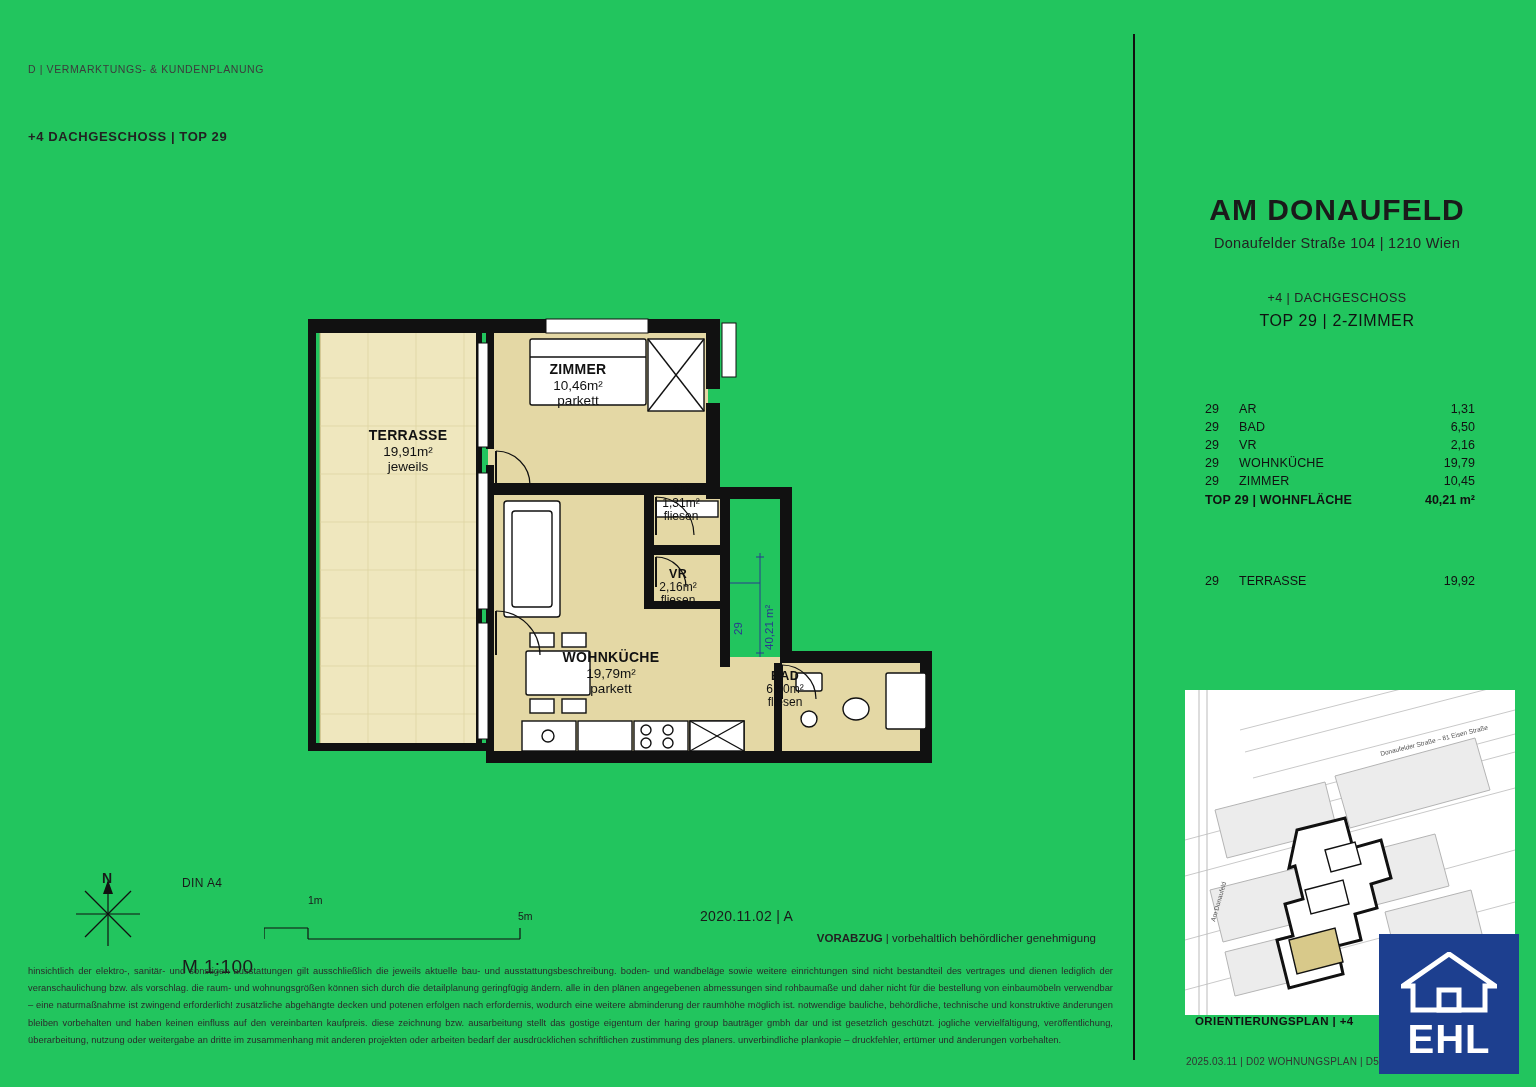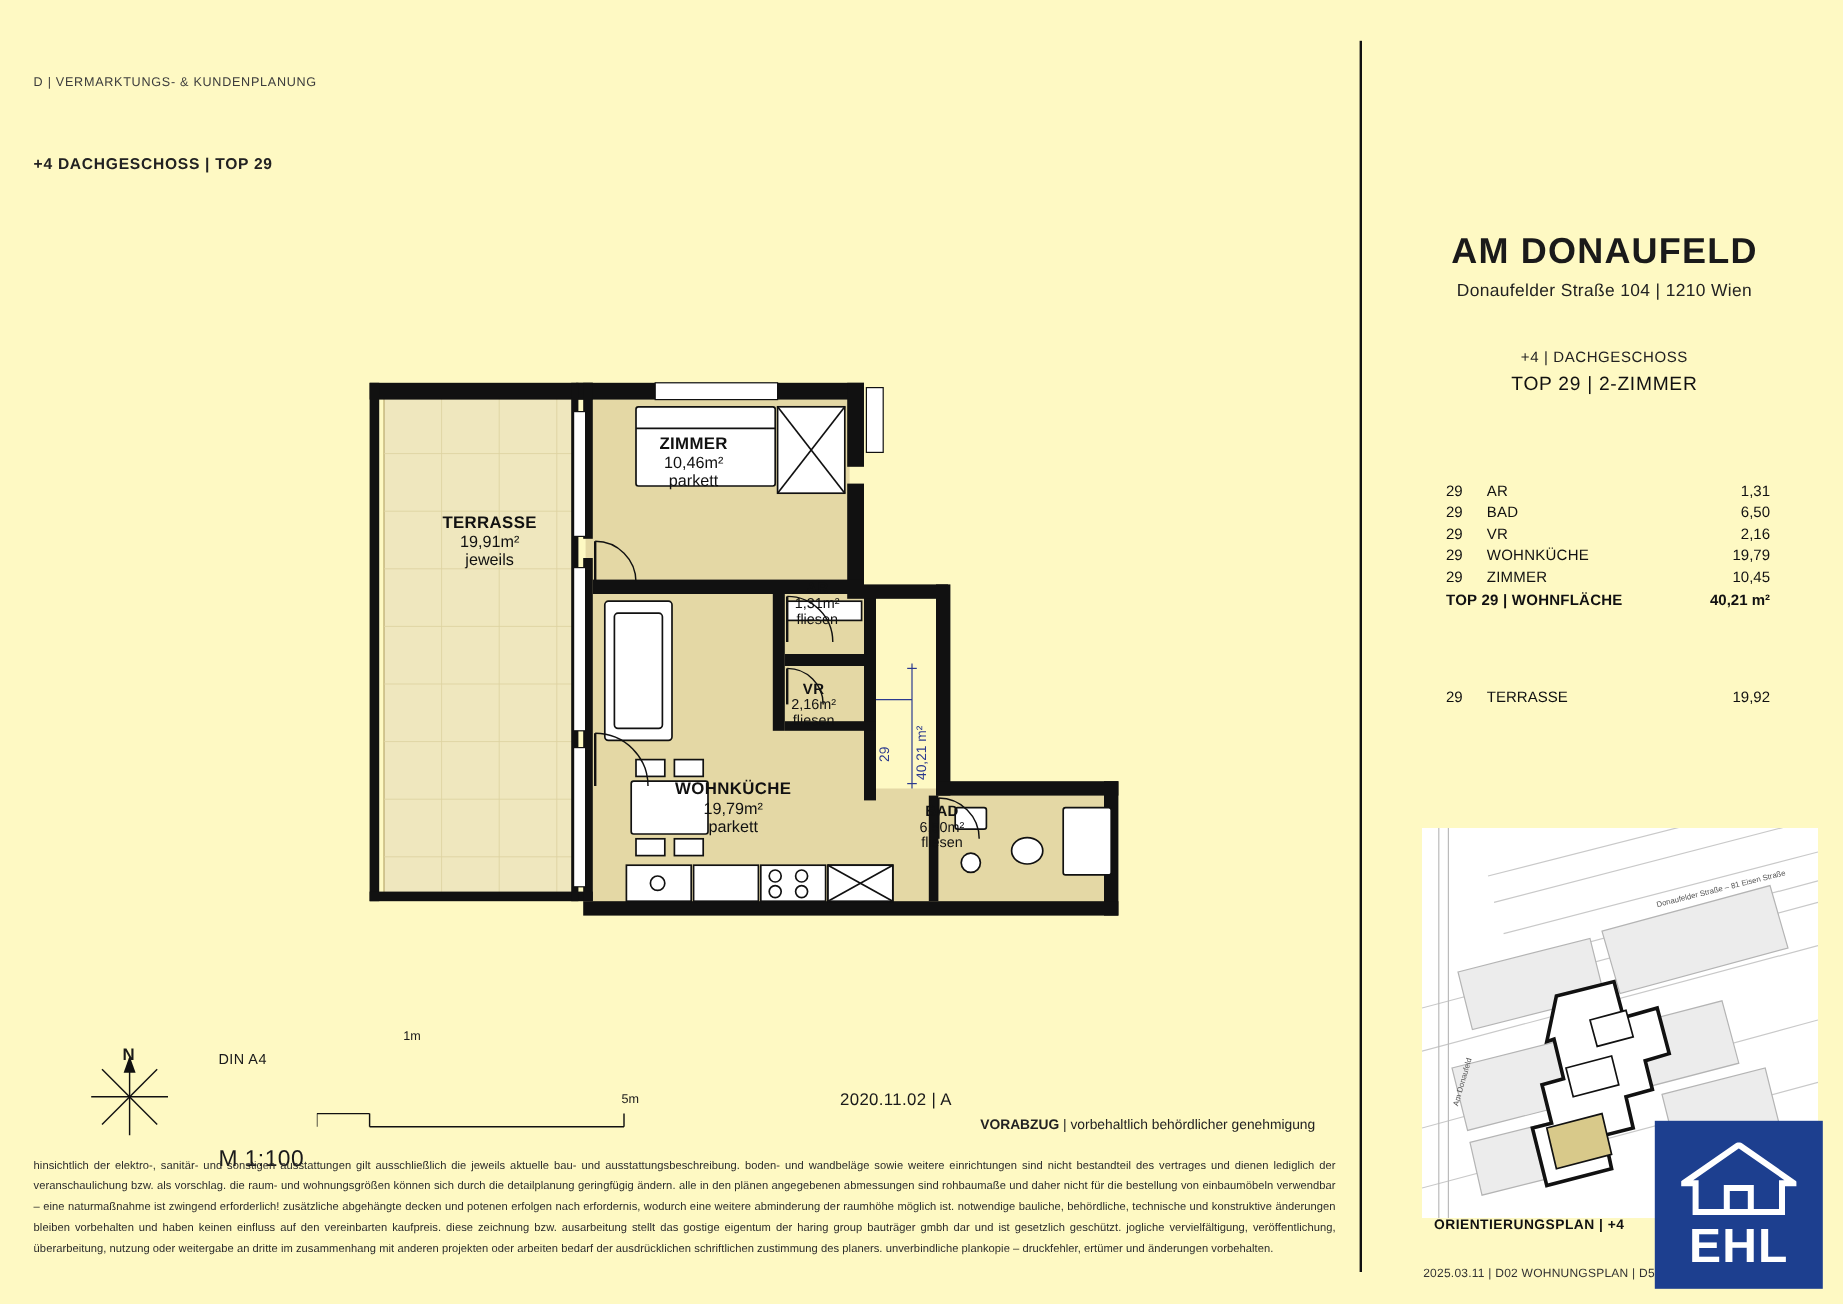--- a/index.html
+++ b/index.html
@@ -11,21 +11,21 @@
     width: 1536px;
     height: 1087px;
     position: relative;
     font-family: "Liberation Sans", sans-serif;
     color: #1a1a1a;
     overflow: hidden;
   }
   .page {
     position: absolute;
     inset: 0;
-    background: #fef9c3;
+    background: #22c55e;
   }
   
   .hdr-sub {
     position: absolute;
     left: 28px; top: 63px;
     font-size: 10.5px;
     letter-spacing: .6px;
     color: #3c3c3c;
     font-weight: 400;
   }
@@ -185,23 +185,22 @@
     letter-spacing: .4px;
   }
   .scale-m {
     position: absolute;
     left: 182px; top: 956px;
     font-size: 19px;
     letter-spacing: .4px;
   }
   .scale-1m {
     position: absolute;
-    left: 308px; top: 858px;
+    left: 308px; top: 894px;
     font-size: 10.5px;
-    margin-left: 28px;
   }
   .scale-5m {
     position: absolute;
     left: 518px; top: 910px;
     font-size: 10.5px;
   }
   .scalebar {
     position: absolute;
     left: 264px; top: 926px;
     width: 260px; height: 14px;

